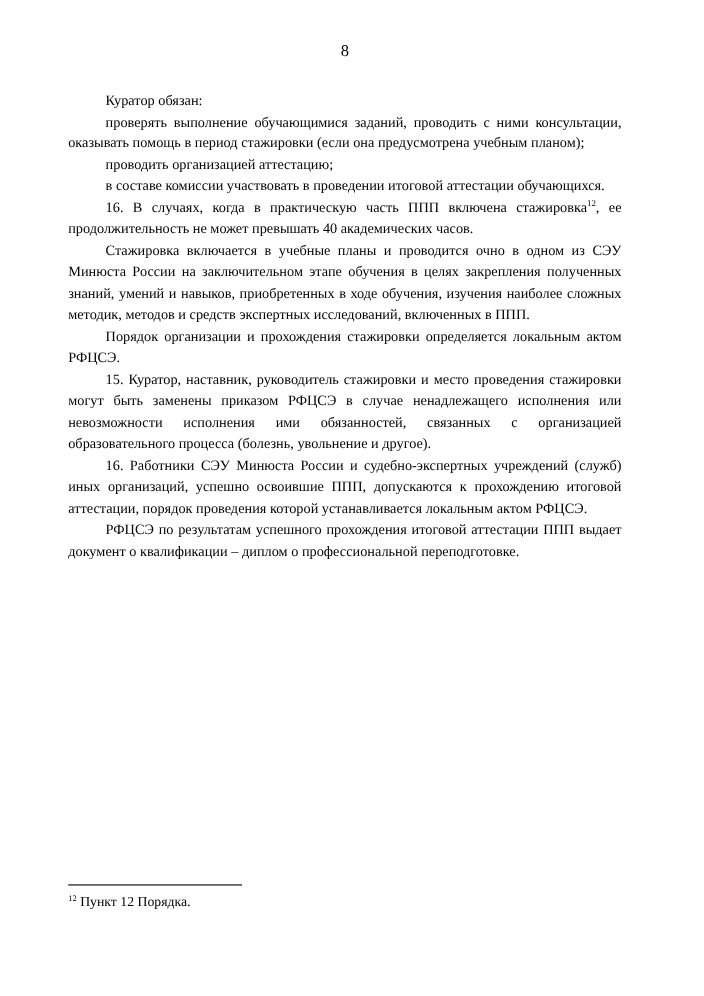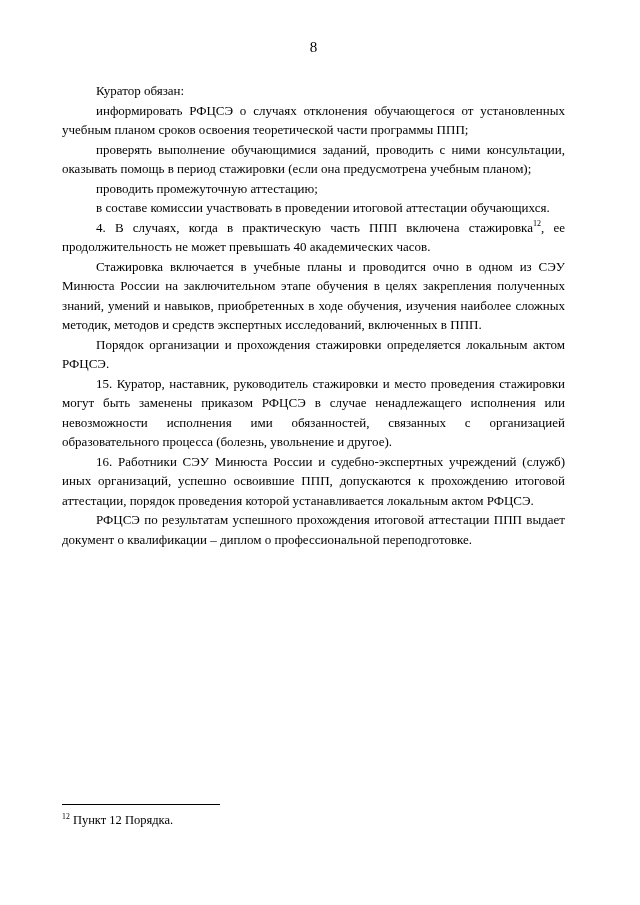--- a/index.html
+++ b/index.html
@@ -55,25 +55,24 @@
 </style>
 </head>
 <body>
 
 <div class="page">
 
   <div class="page-number">8</div>
 
   <div class="doc-body">
     <p class="para">Куратор обязан:</p>
-    <p class="para">информировать РФЦСЭ о случаях отклонения обучающегося от установленных учебным планом сроков освоения теоретической части программы ППП;</p>
     <p class="para">проверять выполнение обучающимися заданий, проводить с ними консультации, оказывать помощь в период стажировки (если она предусмотрена учебным планом);</p>
-    <p class="para">проводить промежуточную аттестацию;</p>
+    <p class="para">проводить организацией аттестацию;</p>
     <p class="para">в составе комиссии участвовать в проведении итоговой аттестации обучающихся.</p>
-    <p class="para"><span>4. В случаях, когда в практическую часть ППП включена стажировка</span><sup class="fn-ref">12</sup><span>, ее продолжительность не может превышать 40 академических часов.</span></p>
+    <p class="para"><span>16. В случаях, когда в практическую часть ППП включена стажировка</span><sup class="fn-ref">12</sup><span>, ее продолжительность не может превышать 40 академических часов.</span></p>
     <p class="para">Стажировка включается в учебные планы и проводится очно в одном из СЭУ Минюста России на заключительном этапе обучения в целях закрепления полученных знаний, умений и навыков, приобретенных в ходе обучения, изучения наиболее сложных методик, методов и средств экспертных исследований, включенных в ППП.</p>
     <p class="para">Порядок организации и прохождения стажировки определяется локальным актом РФЦСЭ.</p>
     <p class="para">15. Куратор, наставник, руководитель стажировки и место проведения стажировки могут быть заменены приказом РФЦСЭ в случае ненадлежащего исполнения или невозможности исполнения ими обязанностей, связанных с организацией образовательного процесса (болезнь, увольнение и другое).</p>
     <p class="para">16. Работники СЭУ Минюста России и судебно-экспертных учреждений (служб) иных организаций, успешно освоившие ППП, допускаются к прохождению итоговой аттестации, порядок проведения которой устанавливается локальным актом РФЦСЭ.</p>
     <p class="para">РФЦСЭ по результатам успешного прохождения итоговой аттестации ППП выдает документ о квалификации – диплом о профессиональной переподготовке.</p>
   </div>
 
   <div class="footnote-area">
     <div class="footnote-rule"></div>
     <div class="footnote-text"><sup class="fn-marker">12</sup> <span>Пункт 12 Порядка.</span></div>

